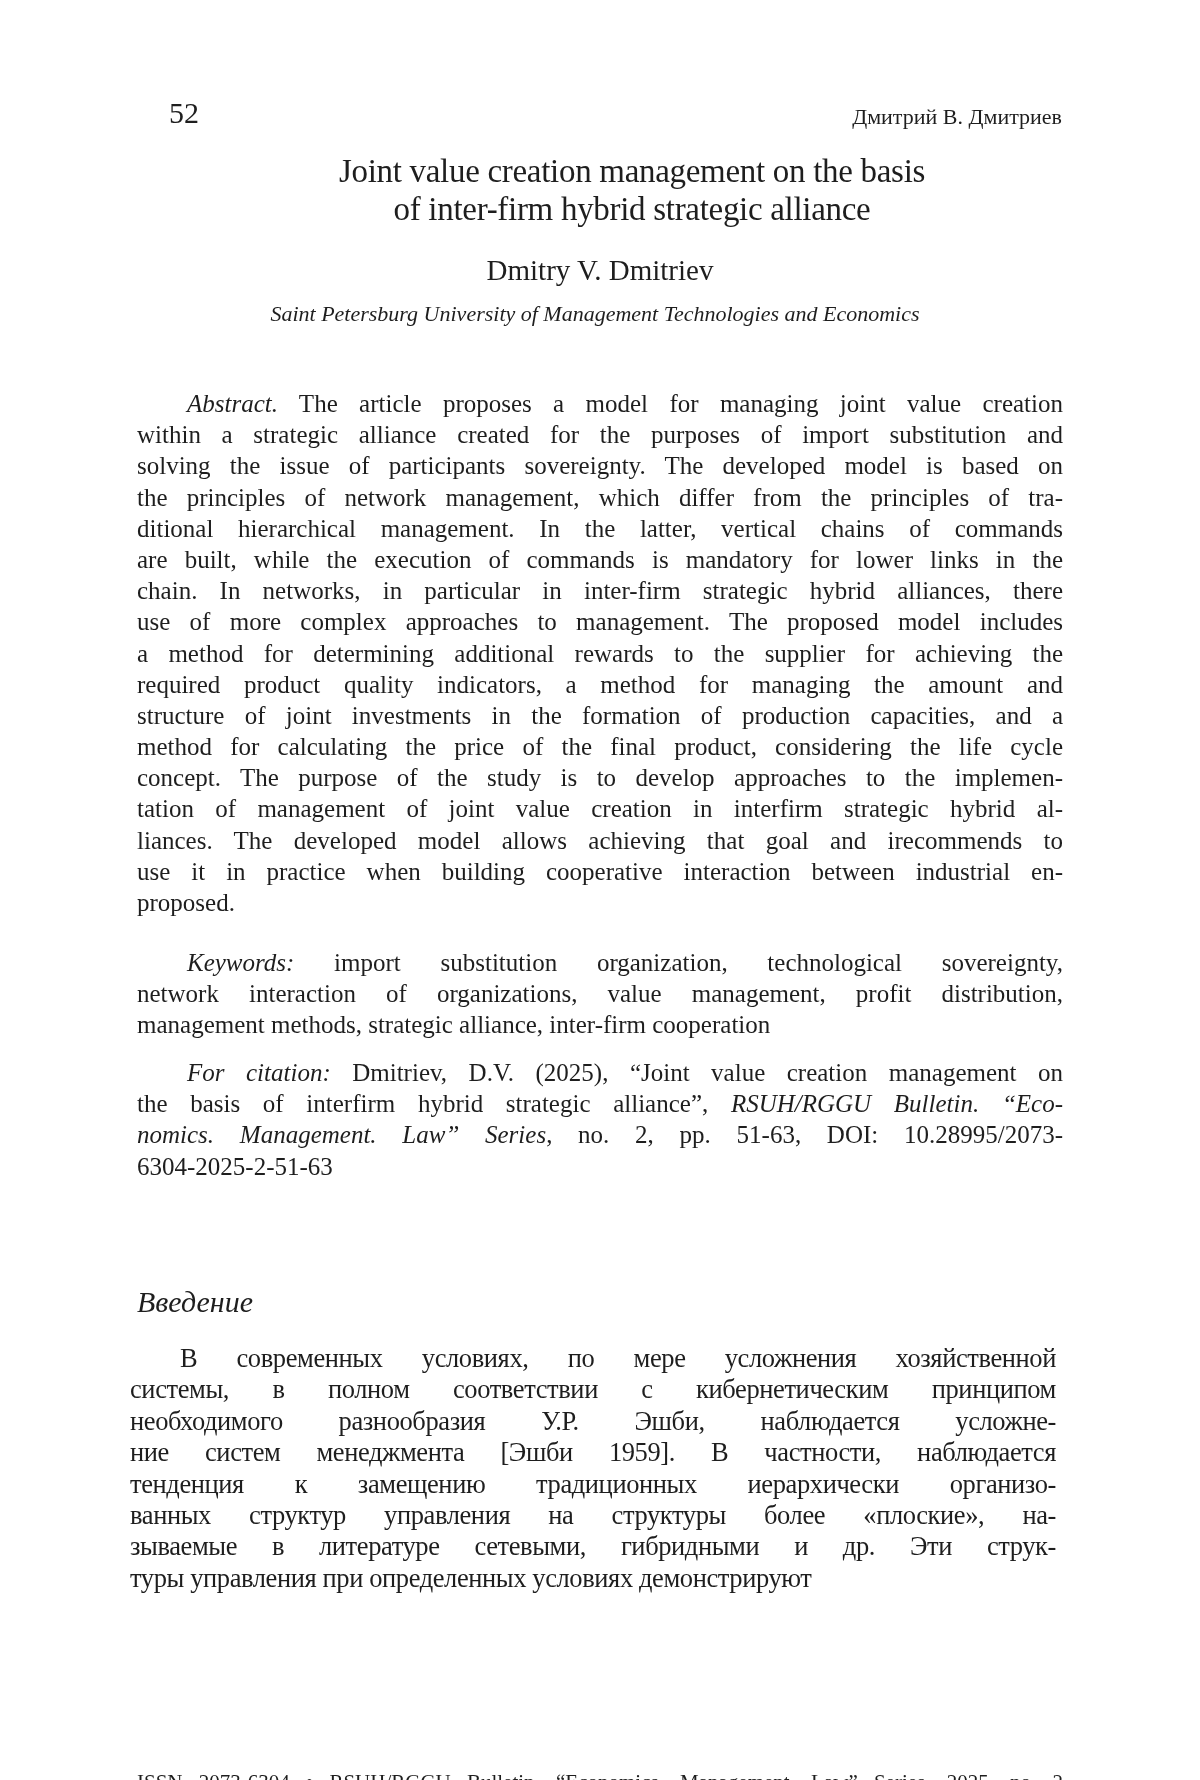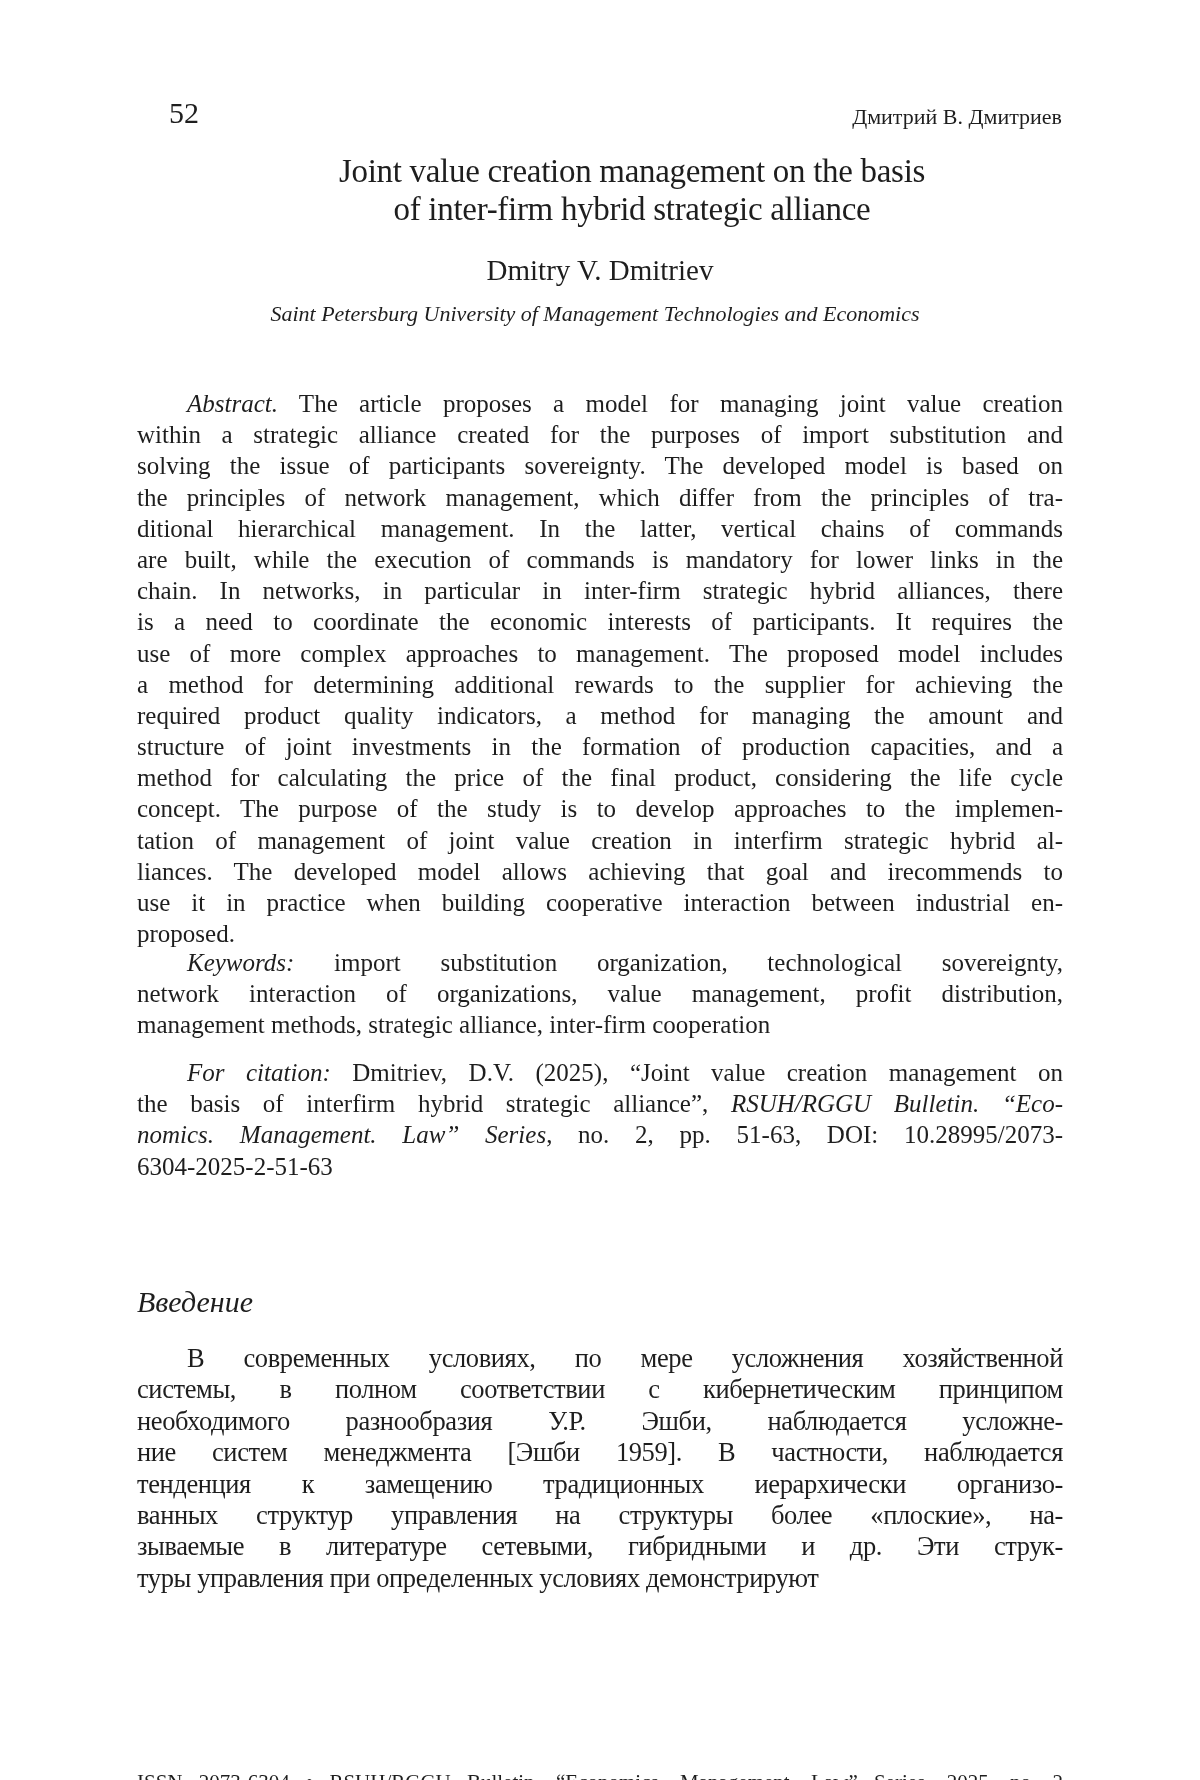--- a/index.html
+++ b/index.html
@@ -13,21 +13,21 @@
     #author { left: 0; width: 1200px; top: 253px; text-align: center; font-size: 29px; line-height: 34px; }
     #affil { left: 0; width: 1190px; top: 300px; text-align: center; font-size: 22px; line-height: 27px; font-style: italic; }
     .block { left: 137px; width: 926px; font-size: 25px; line-height: 31.2px; text-align: justify; }
     .line { display: block; text-align: justify; text-align-last: justify; white-space: nowrap; overflow: hidden; height: 31.2px; }
     .line.last { text-align-last: left; }
     .indent { padding-left: 50px; }
     #abstract { top: 388px; }
     #keywords { top: 947px; }
     #citation { top: 1057px; }
     #intro-heading { left: 137px; top: 1285px; font-size: 30px; line-height: 34px; font-style: italic; }
-    #intro { left: 137px; width: 926px; top: 1343px; font-size: 26.5px; line-height: 31.4px; }
+    #intro { left: 130px; width: 926px; top: 1343px; font-size: 26.5px; line-height: 31.4px; }
     #intro .line { height: 31.4px; letter-spacing: -0.4px; }
     #footer { left: 137px; width: 926px; top: 1726px; font-size: 21px; line-height: 26px; white-space: nowrap; text-align: justify; text-align-last: justify; margin-top: 43px; }
     i { font-style: italic; }
   </style>
 </head>
 <body>
 
 <div id="page-number" class="abs">52</div>
 <div id="running-head" class="abs">Дмитрий В. Дмитриев</div>
 
@@ -44,21 +44,20 @@
 
 <div id="abstract" class="abs block">
   <span class="line indent"><i>Abstract.</i><span> The article proposes a model for managing joint value creation</span></span>
   <div id="abstract-lines">
       <span class="line">within a strategic alliance created for the purposes of import substitution and</span>
       <span class="line">solving the issue of participants sovereignty. The developed model is based on</span>
       <span class="line">the principles of network management, which differ from the principles of tra-</span>
       <span class="line">ditional hierarchical management. In the latter, vertical chains of commands</span>
       <span class="line">are built, while the execution of commands is mandatory for lower links in the</span>
       <span class="line">chain. In networks, in particular in inter-firm strategic hybrid alliances, there</span>
-      <span class="line">is a need to coordinate the economic interests of participants. It requires the</span>
       <span class="line">use of more complex approaches to management. The proposed model includes</span>
       <span class="line">a method for determining additional rewards to the supplier for achieving the</span>
       <span class="line">required product quality indicators, a method for managing the amount and</span>
       <span class="line">structure of joint investments in the formation of production capacities, and a</span>
       <span class="line">method for calculating the price of the final product, considering the life cycle</span>
       <span class="line">concept. The purpose of the study is to develop approaches to the implemen-</span>
       <span class="line">tation of management of joint value creation in interfirm strategic hybrid al-</span>
       <span class="line">liances. The developed model allows achieving that goal and irecommends to</span>
       <span class="line">use it in practice when building cooperative interaction between industrial en-</span>
       <span class="line last">proposed.</span>

